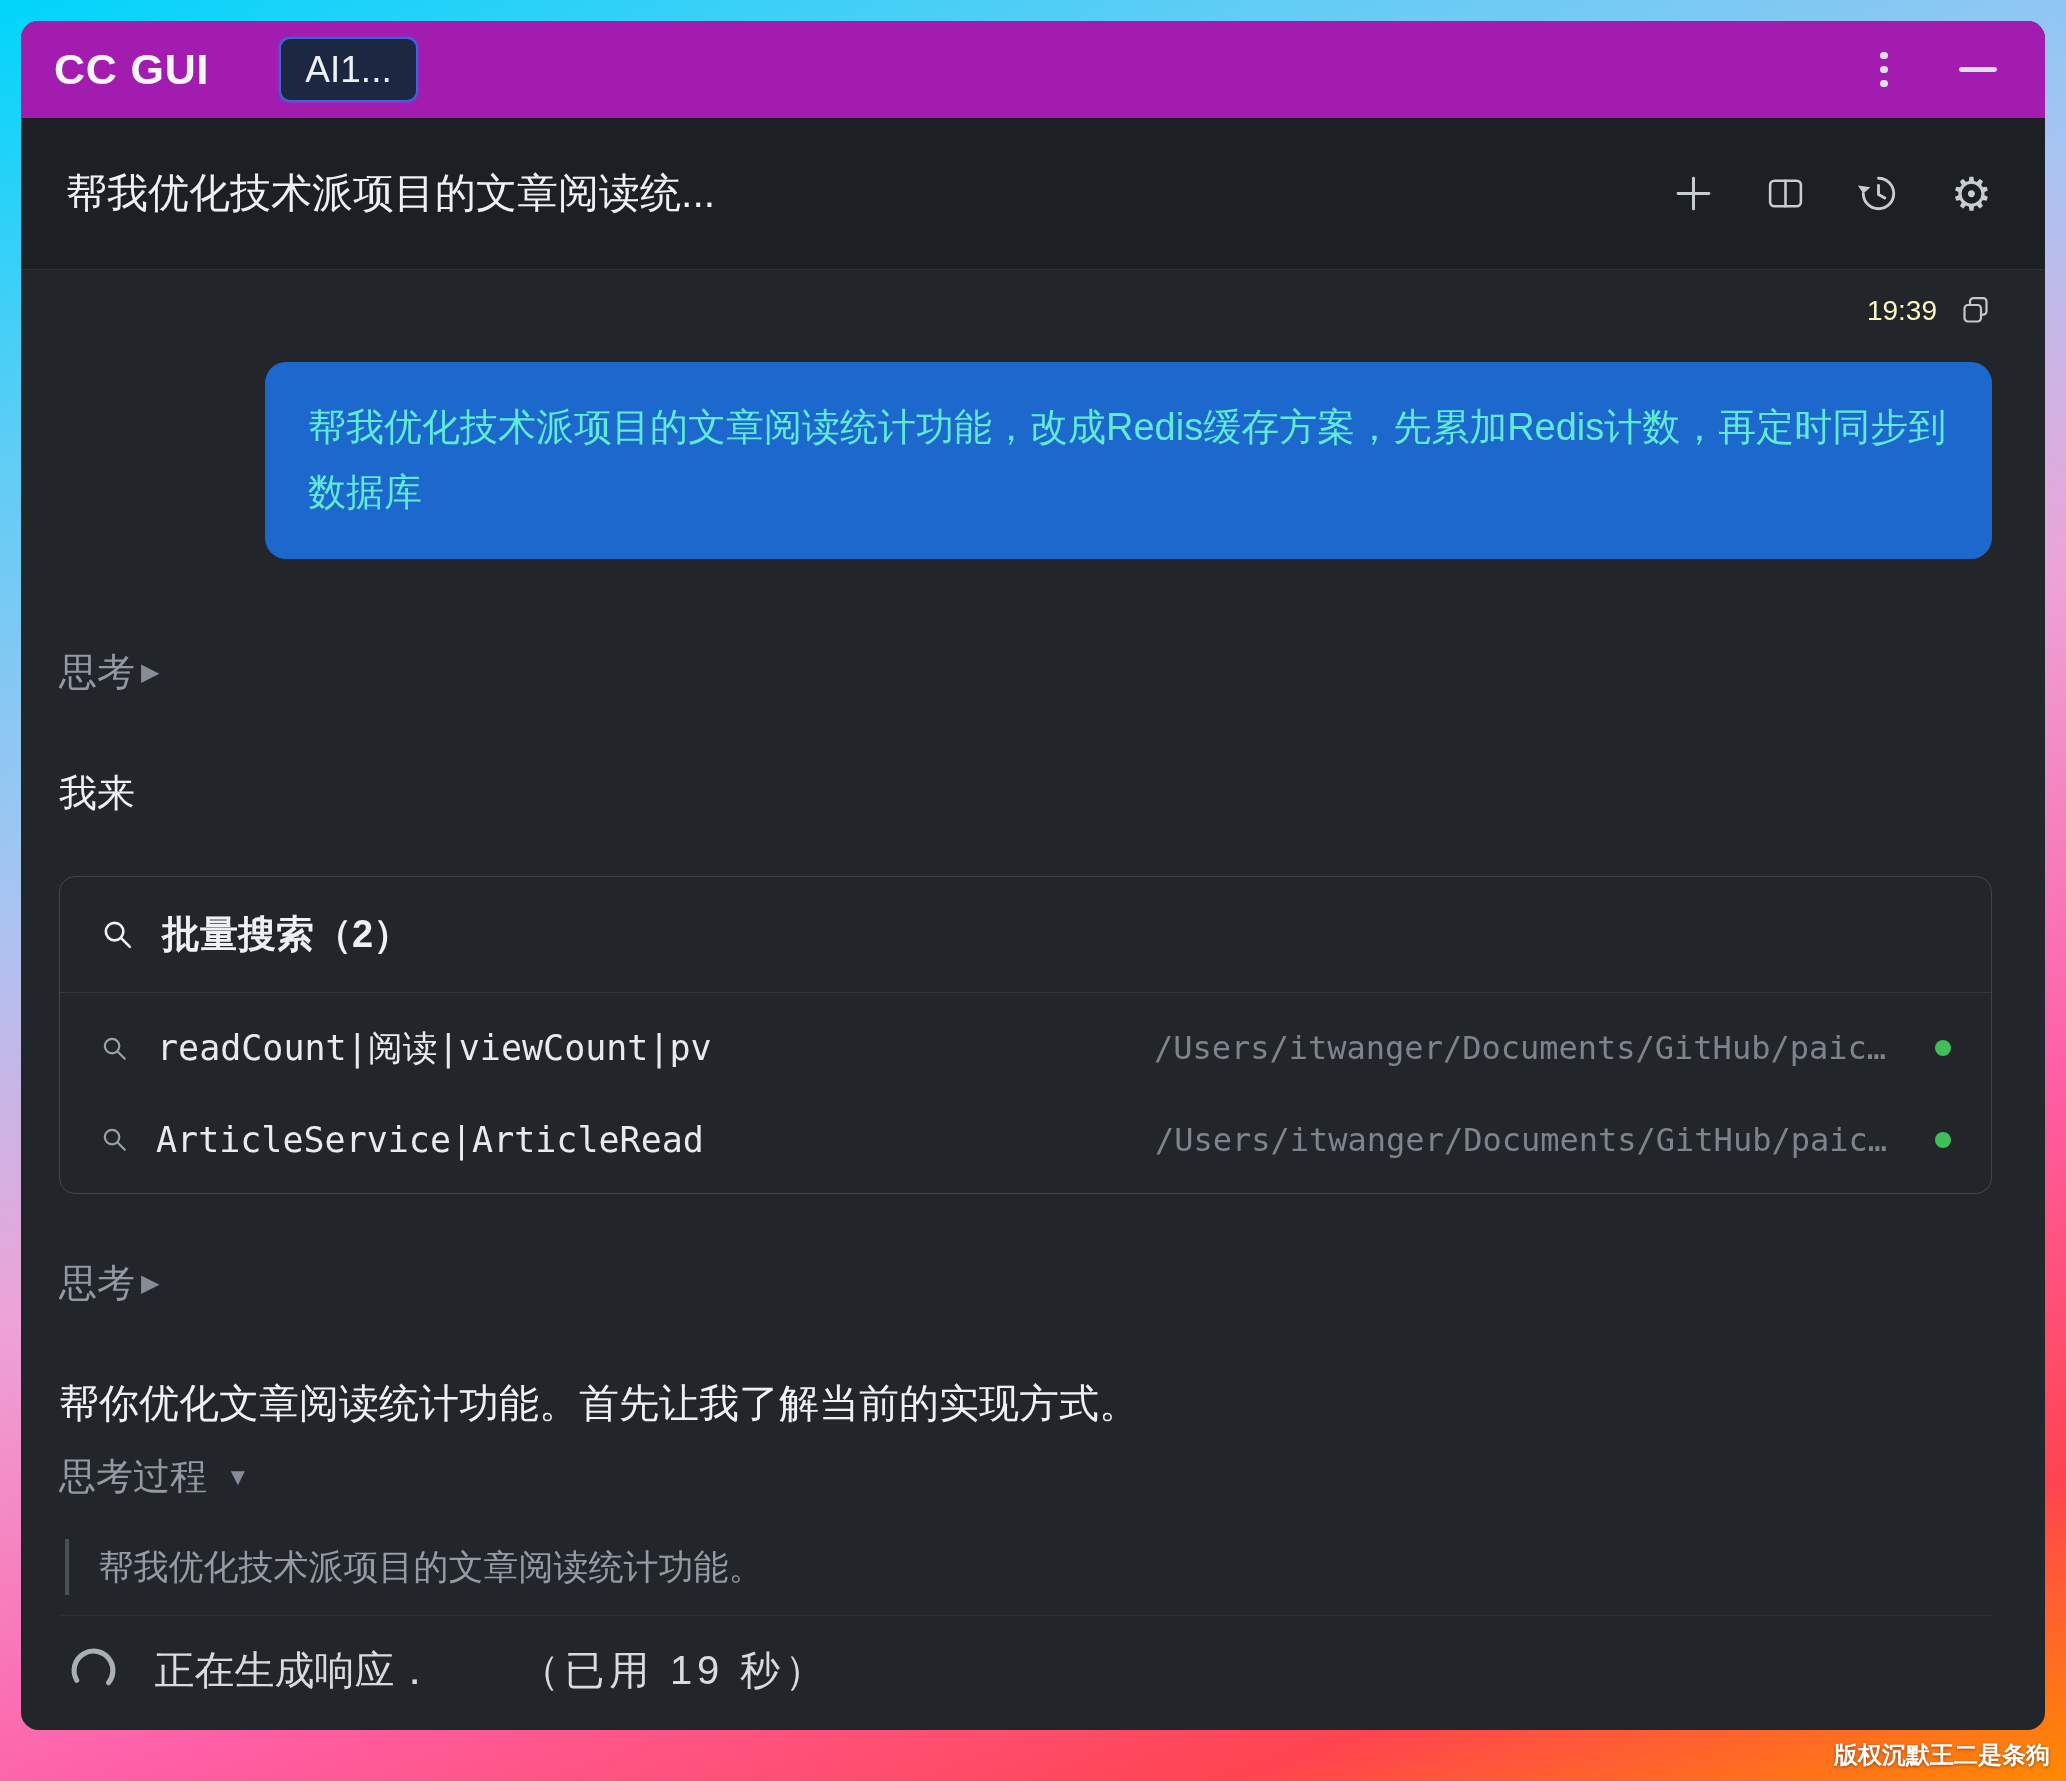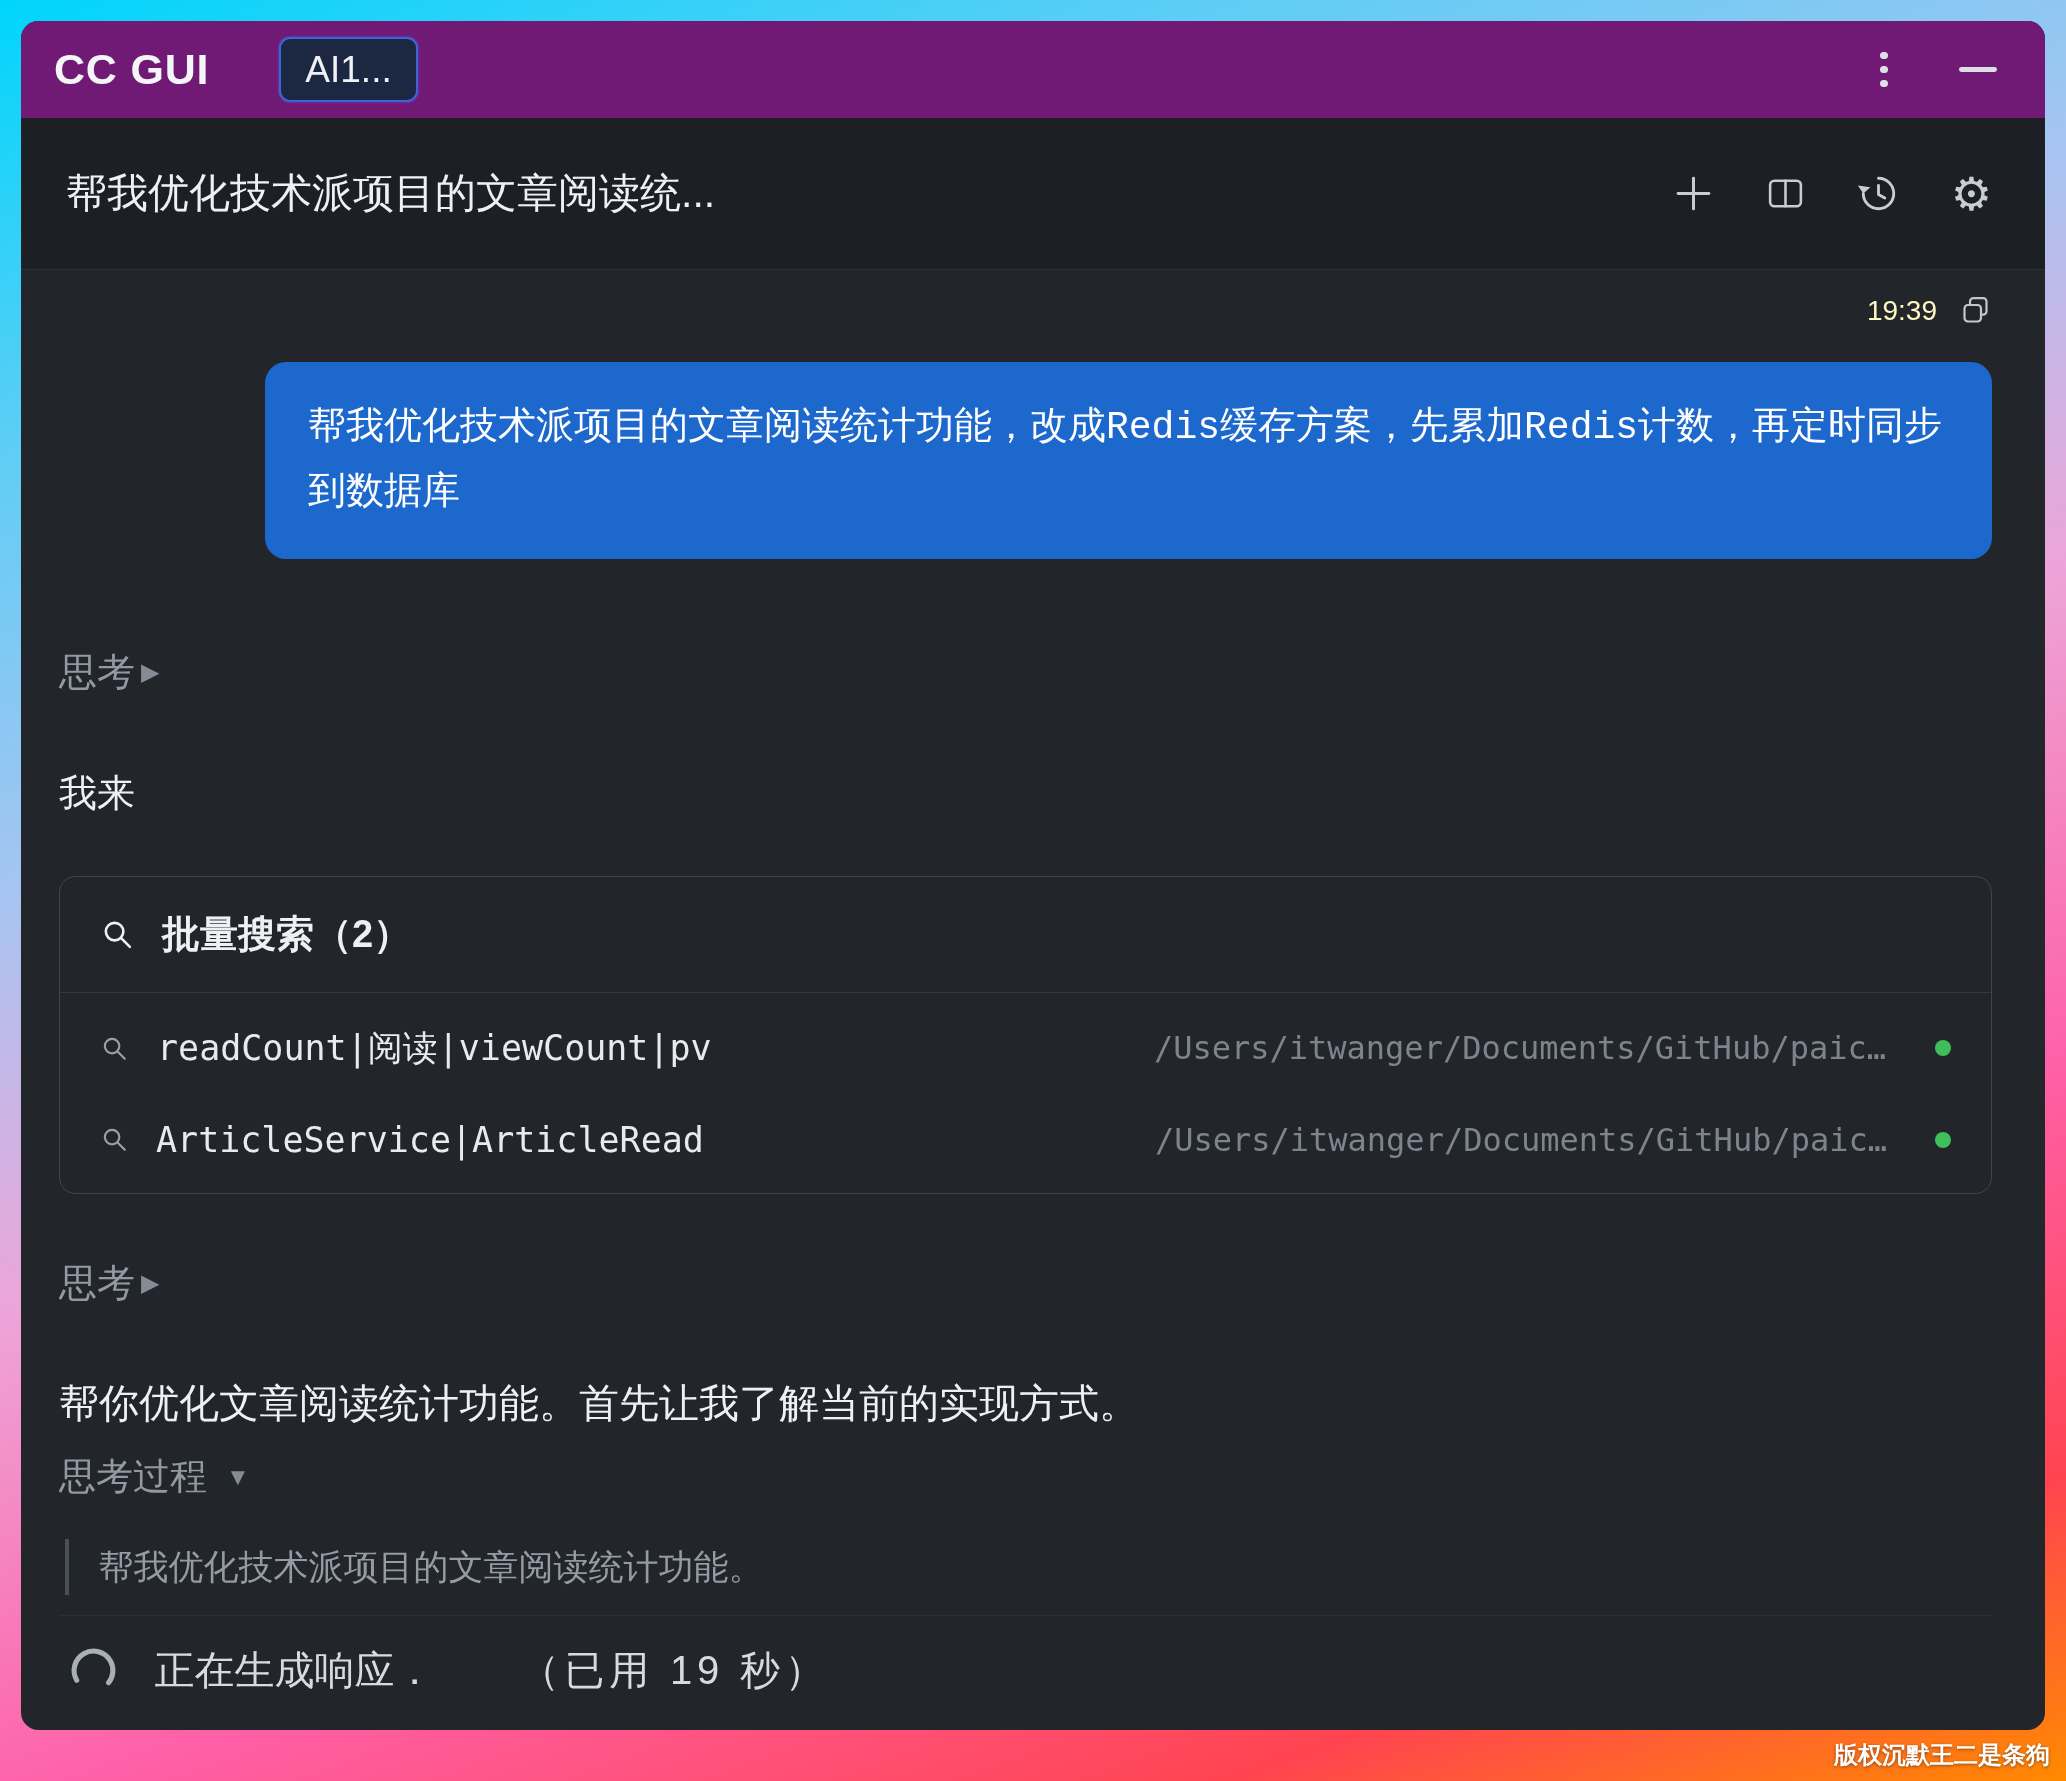--- a/index.html
+++ b/index.html
@@ -8,21 +8,21 @@
     background:linear-gradient(160deg,#00d5fb 0%,#5fcdf5 18%,#a9c4f1 36%,#eda4d8 52%,#ff5fa6 72%,#ff4450 88%,#ff8a00 100%);
     font-family:"Liberation Sans","DejaVu Sans",sans-serif;
     -webkit-font-smoothing:antialiased;
   }
   .window{
     position:absolute;left:21px;top:21px;right:21px;bottom:51px;
     background:#222529;border-radius:17.5px;overflow:hidden;
     display:flex;flex-direction:column;
   }
   
-  .titlebar{height:97px;flex:0 0 auto;background:#701a75;display:flex;align-items:center;padding:0 38px 0 33px;}
+  .titlebar{height:97px;flex:0 0 auto;background:#a21caf;display:flex;align-items:center;padding:0 38px 0 33px;}
   .app-title{font-size:43px;font-weight:bold;color:#f3f5f7;letter-spacing:0.8px;}
   .tab{margin-left:70px;background:#1c2742;border:2.4px solid #4064d8;border-radius:11px;
        padding:9.6px 24px;font-size:37px;color:#eef1f5;cursor:pointer;box-shadow:0 0 0 1.6px rgba(64,100,216,.25);}
   .titlebar-spacer{flex:1;}
   .kebab{display:flex;flex-direction:column;gap:7.2px;padding:9.6px 14.3px;cursor:pointer;}
   .kebab i{width:7.2px;height:7.2px;border-radius:50%;background:#dde1e6;display:block;}
   .minimize-btn{margin-left:48px;padding:16px 9.6px;cursor:pointer;}
   .minimize-bar{width:38px;height:4.8px;background:#dde1e6;border-radius:2.4px;}
   
   .subheader{height:151px;flex:0 0 auto;background:#1c1f24;border-bottom:1.6px solid #2e3237;
@@ -30,22 +30,22 @@
   .conv-title{font-size:41px;font-weight:normal;color:#eef1f4;}
   .subheader-icons{margin-left:auto;display:flex;align-items:center;gap:51px;color:#c8cdd3;}
   .icon-btn{cursor:pointer;display:flex;align-items:center;justify-content:center;}
   .icon-btn svg{display:block;}
   .gear-glyph{font-size:46px;line-height:1;color:#c8cdd3;font-family:"DejaVu Sans",sans-serif;}
   
   .content{flex:1;display:flex;flex-direction:column;padding:0 53px 0 38px;min-height:0;}
   .timestamp-row{margin-top:24px;display:flex;justify-content:flex-end;align-items:center;gap:22px;
                  color:#fef9c3;font-size:28px;}
   .copy-btn{cursor:pointer;}
-  .bubble{margin-top:35px;margin-left:auto;max-width:1641px;background:#1d68cd;color:#ffffff;
-          border-radius:21px;padding:33px 43px;font-size:38px;line-height:1.72;font-family:Liberation Mono, monospace;}
+  .bubble{margin-top:35px;margin-left:auto;max-width:1641px;background:#1d68cd;color:#5eead4;
+          border-radius:21px;padding:33px 43px;font-size:38px;line-height:1.72;}
   .think-row{margin-top:88px;display:flex;align-items:center;gap:6px;color:#9299a2;
              font-size:38px;cursor:pointer;width:fit-content;}
   .think-row.second{margin-top:64px;}
   .tri{font-size:24px;color:#858c95;}
   .lead{margin-top:70px;font-size:38px;color:#eef1f4;}
   
   .card{margin-top:57px;border:1.6px solid #40454d;border-radius:16px;}
   .card-header{display:flex;align-items:center;gap:27px;padding:32px 40px;font-size:38px;
                font-weight:bold;color:#eef1f4;border-bottom:1.6px solid #34383f;}
   .card-item{display:flex;align-items:center;gap:27px;padding:24px 40px;cursor:pointer;}

